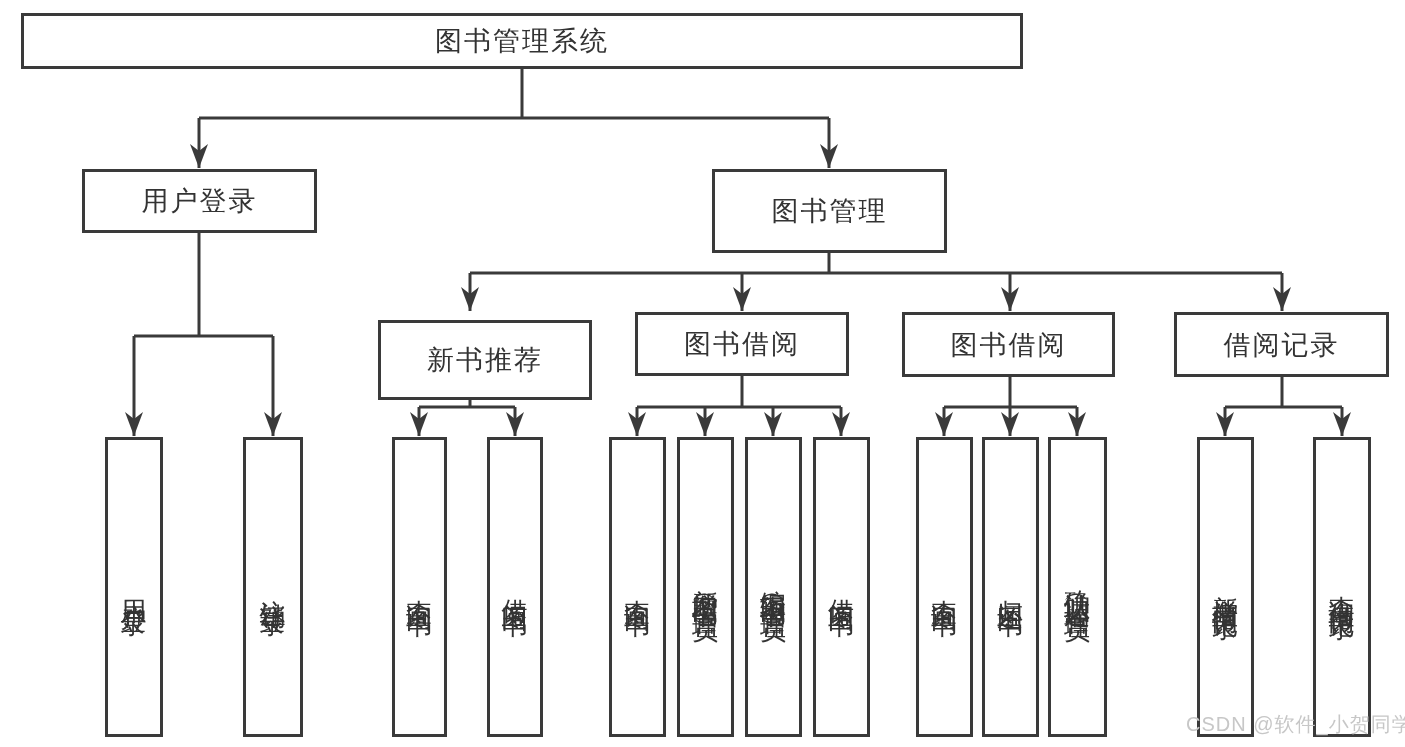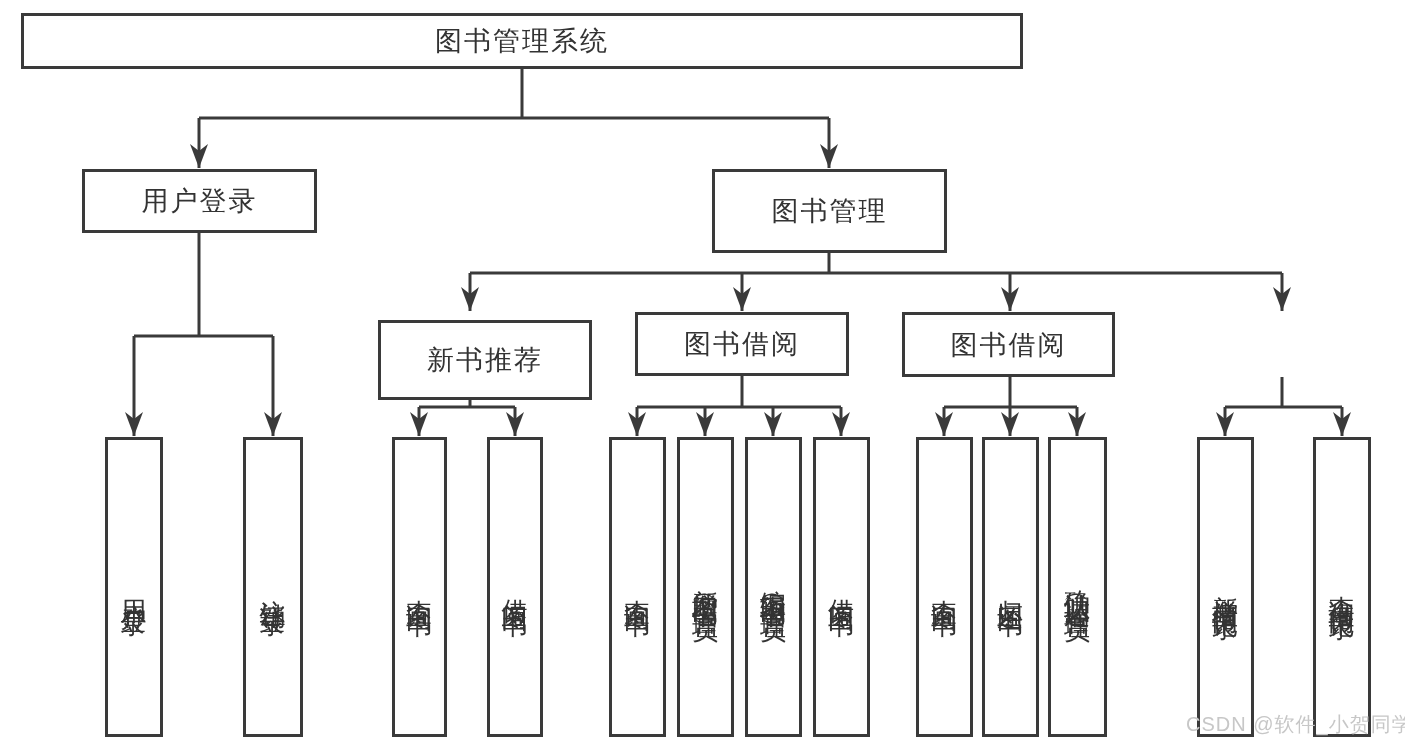--- a/index.html
+++ b/index.html
@@ -102,20 +102,23 @@
 
   <div class="node h-node" style="left:378px; top:312px; width:214px; height:80px;margin-top:8px;">
     <span>新书推荐</span>
   </div>
   <div class="node h-node" style="left:635px; top:312px; width:214px; height:64px;">
     <span>图书借阅</span>
   </div>
   <div class="node h-node" style="left:902px; top:312px; width:213px; height:65px;">
     <span>图书借阅</span>
   </div>
+  <div class="node h-node" style="left:1174px; top:312px; width:215px; height:65px;">
+    <span>借阅记录</span>
+  </div>
 
   <div class="node v-node" style="left:105px; top:437px; width:58px; height:300px;">
     <span class="vtext">用户登录</span>
   </div>
   <div class="node v-node" style="left:243px; top:437px; width:60px; height:300px;">
     <span class="vtext">注销登录</span>
   </div>
 
   <div class="node v-node" style="left:392px; top:437px; width:55px; height:300px;">
     <span class="vtext">查询图书</span>

